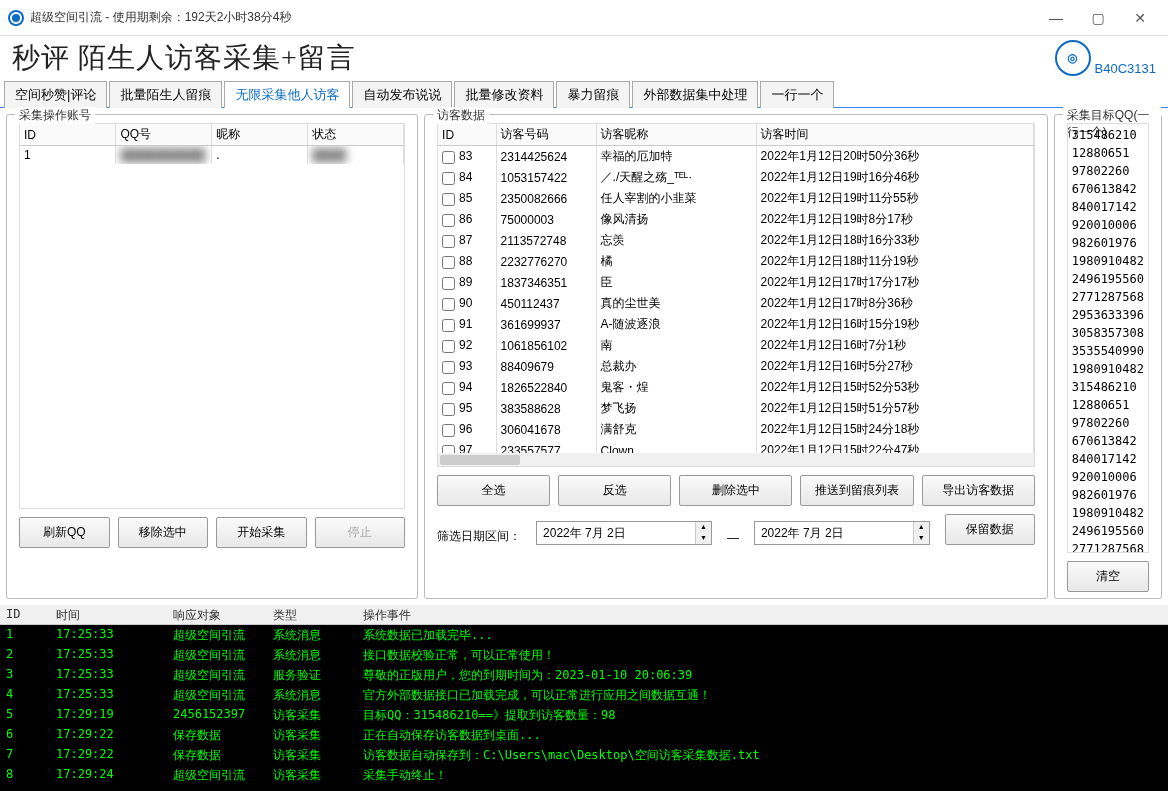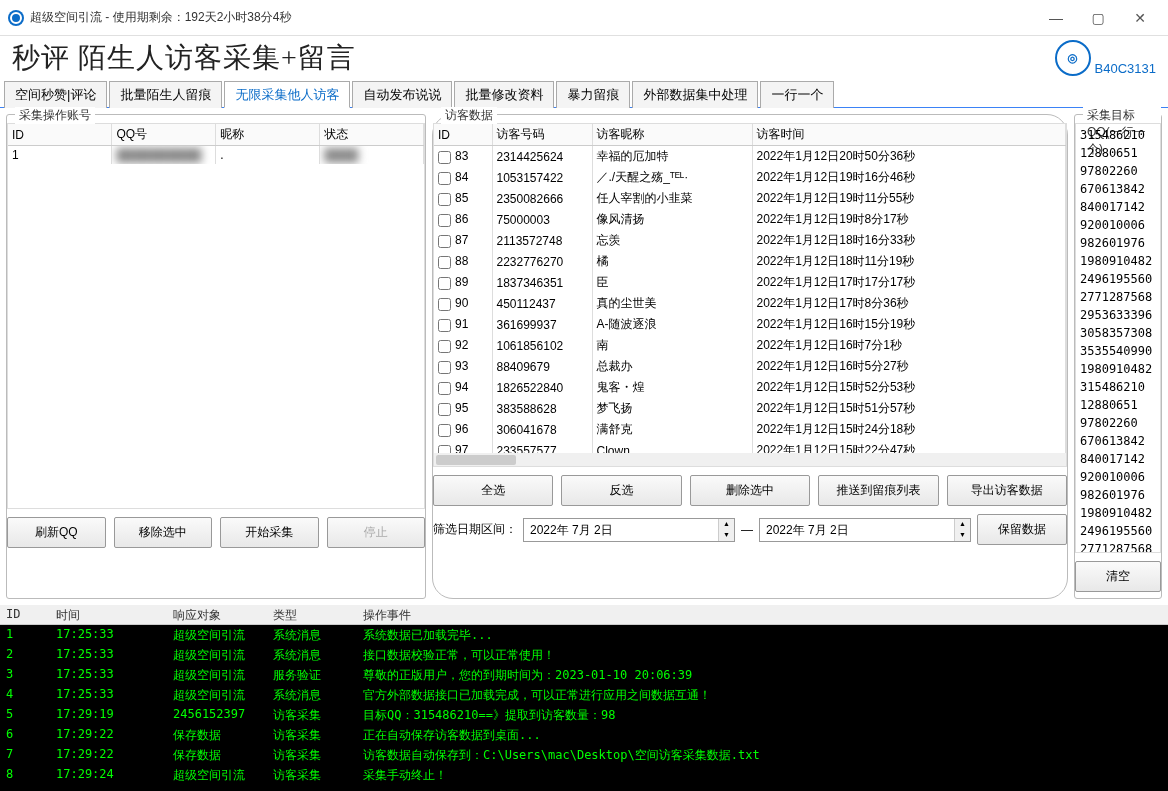--- a/index.html
+++ b/index.html
@@ -11,39 +11,39 @@
 .titlebar .win-btns { display: flex; gap: 2px; }
 .titlebar .win-btn { width: 40px; height: 24px; display: flex; align-items: center; justify-content: center; color: #555; font-size: 14px; cursor: pointer; }
 .header { height: 44px; display: flex; align-items: center; padding: 0 12px; }
 .header h1 { font-family: "KaiTi","STKaiti",serif; font-size: 28px; font-weight: normal; color: #222; flex: 1; letter-spacing: 1px; }
 .header .logo { width: 36px; height: 36px; border: 2px solid #0b6cc8; border-radius: 50%; display: flex; align-items: center; justify-content: center; color: #0b6cc8; font-weight: bold; margin-right: 4px; }
 .header .build { color: #0b6cc8; font-size: 13px; margin-top: 20px; }
 .tabs { display: flex; border-bottom: 1px solid #3b82f6; padding-left: 4px; }
 .tab { padding: 4px 10px 3px; border: 1px solid #aaa; border-bottom: none; margin-right: 2px; background: #f4f4f4; font-size: 13px; cursor: pointer; position: relative; top: 1px; }
 .tab.active { background: #fff; color: #0b6cc8; border-bottom: 1px solid #fff; }
 .content { display: flex; gap: 6px; padding: 6px 6px 0 6px; }
-.panel { border: 1px solid #bbb; border-radius: 3px; position: relative; padding: 8px 0 6px; }
+.panel { border: 1px solid #bbb; border-radius: 3px; position: relative; padding: 8px 12px 6px; }
 .panel-title { position: absolute; top: -8px; left: 8px; background: #fff; padding: 0 4px; font-size: 12px; color: #333; }
 .left-panel { width: 420px; }
-.mid-panel { width: 636px; border-radius: 21px; }
+.mid-panel { width: 636px; }
 .right-panel { flex: 1; }
 .table { width: 100%; border-collapse: collapse; table-layout: fixed; }
 .table th, .table td { border-right: 1px solid #ddd; padding: 2px 4px; text-align: left; font-weight: normal; font-size: 12px; white-space: nowrap; overflow: hidden; }
 .table th { border-bottom: 1px solid #ccc; background: #fafafa; height: 20px; }
 .table-scroll { height: 386px; overflow-y: auto; border: 1px solid #ddd; }
 .left-panel .table-scroll { height: 386px; }
 .mid-panel .table-scroll { height: 330px; border-bottom: none; }
 .mid-scrollbar { height: 14px; border: 1px solid #ddd; border-top: none; background: #f0f0f0; display: flex; align-items: center; }
 .mid-scrollbar .thumb { width: 80px; height: 10px; background: #ccc; margin-left: 2px; border-radius: 2px; }
 .checkbox-cell { width: 50px; }
 .checkbox-cell input { margin-right: 4px; vertical-align: middle; }
 .btn-row { display: flex; gap: 8px; margin-top: 8px; }
 .btn { flex: 1; padding: 6px 4px; border: 1px solid #999; background: linear-gradient(#fafafa,#e8e8e8); cursor: pointer; font-size: 12px; text-align: center; border-radius: 2px; }
 .btn:disabled, .btn.disabled { color: #aaa; }
-.date-row { display: flex; align-items: center; gap: 6px; margin-top: 8px; }
+.date-row { display: flex; align-items: flex-end; gap: 15px; margin-top: 8px; }
 .date-input { flex: 1; display: flex; border: 1px solid #999; height: 24px; }
 .date-input .val { flex: 1; padding: 3px 6px; }
 .date-input .spin { width: 16px; display: flex; flex-direction: column; border-left: 1px solid #ccc; }
 .date-input .spin div { flex: 1; font-size: 7px; text-align: center; line-height: 10px; background: #f0f0f0; cursor: pointer; }
 .qq-list { height: 430px; overflow-y: auto; border: 1px solid #ddd; padding: 2px 4px; font-family: "SimSun", monospace; line-height: 1.5; position: relative; }
 .qq-list::-webkit-scrollbar, .table-scroll::-webkit-scrollbar { width: 14px; }
 .qq-list::-webkit-scrollbar-thumb, .table-scroll::-webkit-scrollbar-thumb { background: #ccc; border: 1px solid #aaa; }
 .qq-list::-webkit-scrollbar-track, .table-scroll::-webkit-scrollbar-track { background: #f0f0f0; }
 .log { background: #000; color: #0f0; font-family: "SimSun", monospace; font-size: 12px; padding: 0; margin-top: 6px; height: 187px; overflow: hidden; }
 .log-header { display: flex; background: #f0f0f0; color: #333; height: 20px; border-bottom: 1px solid #ccc; }

